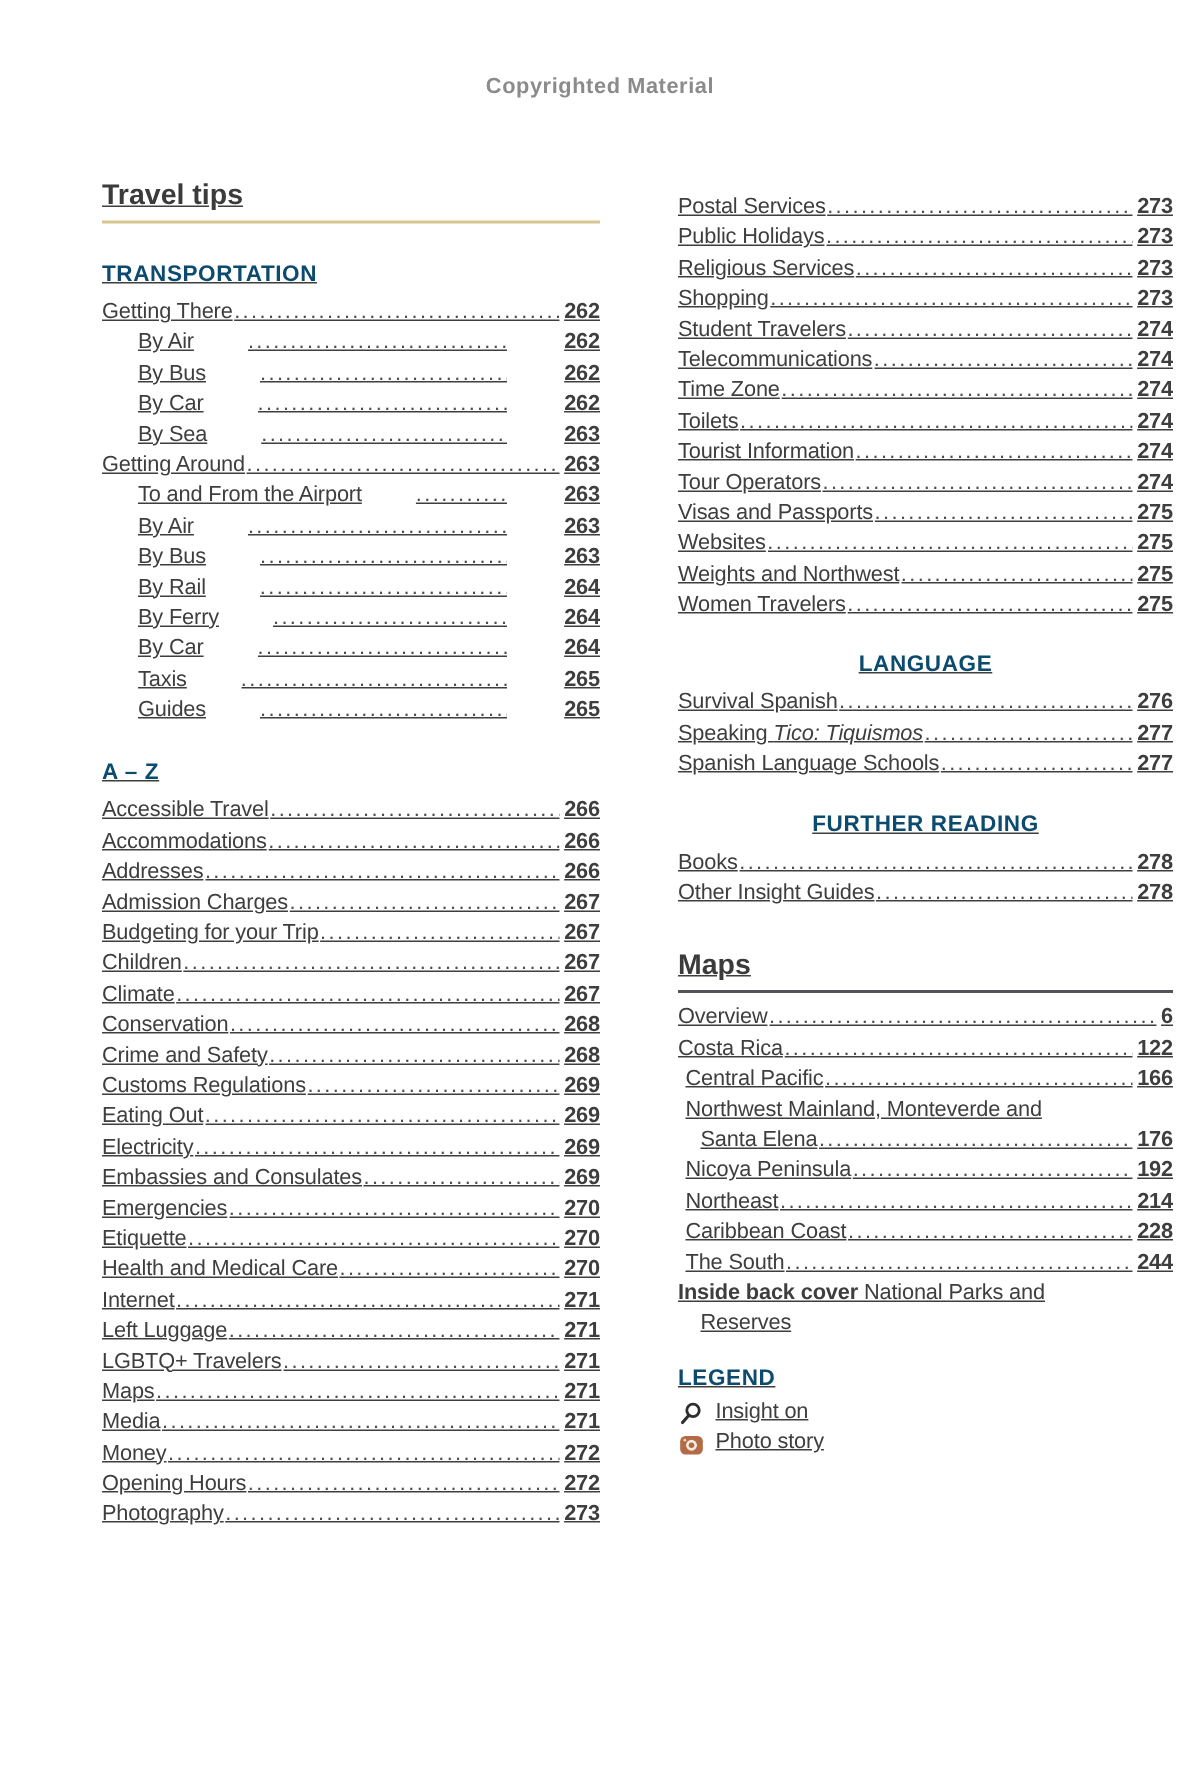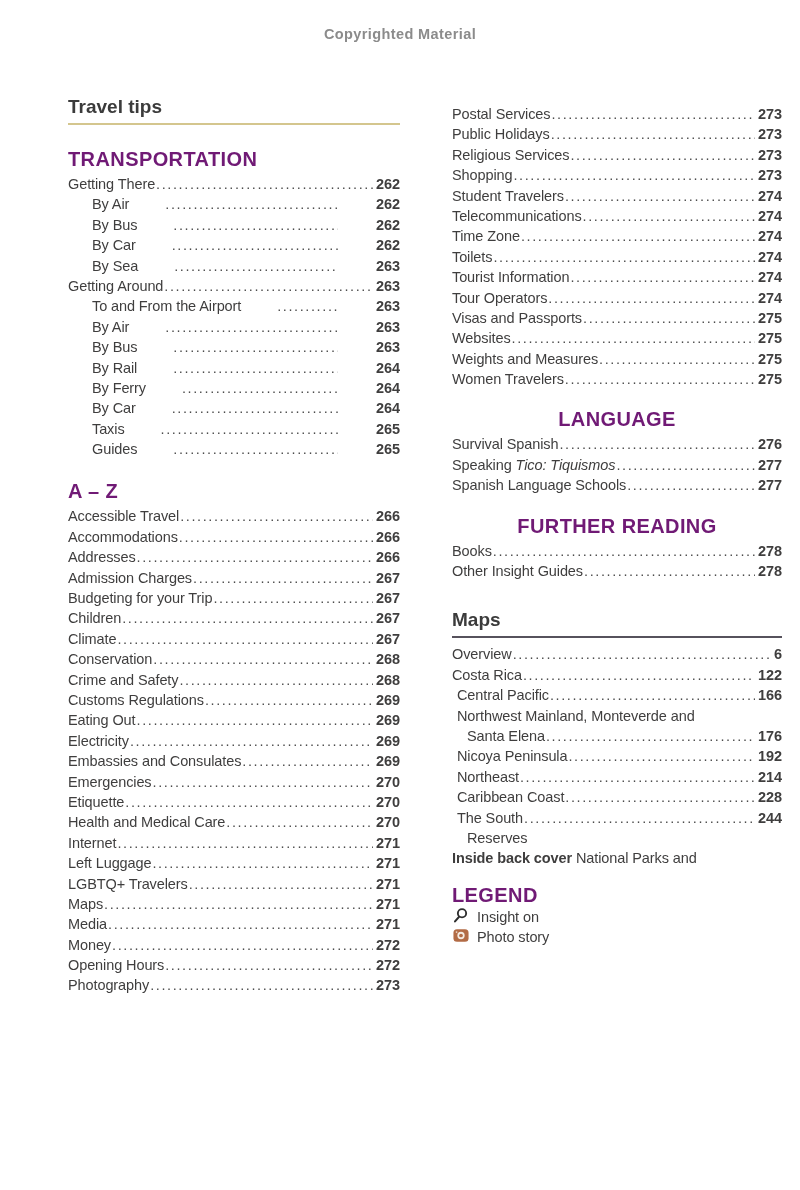--- a/index.html
+++ b/index.html
@@ -5,57 +5,58 @@
   :root{
     --text:#3f3e3e; --rule_tan:#d4c68e; --rule_dark:#56525c;
     --copyright:#8b8b8b; --camera:#b26b45; --dots:#4c4c4c;
   }
   *{margin:0;padding:0;box-sizing:border-box;}
   html,body{background:#ffffff;}
   .page{
     position:relative;width:800px;height:1056px;background:#ffffff;
     font-family:"Liberation Sans", sans-serif;color:var(--text);
     overflow:hidden;
+    margin-top:24px;
   }
   .copyright{
     position:absolute;left:0;width:100%;text-align:center;
     color:var(--copyright);font-size:14.5px;font-weight:700;letter-spacing:.4px;
   }
   .copyright.top{top:26px;}
   .copyright.bottom{top:1140px;}
-  .col{position:absolute;font-size:14.5px;line-height:20.4px;letter-spacing:-.1px;}
+  .col{position:absolute;font-size:14.5px;line-height:20.4px;letter-spacing:-.1px;text-decoration:underline;}
   .col.left{left:68px;top:96px;width:332px;}
   .col.right{left:452px;top:104px;width:330px;}
   .col-title{
     font-size:19px;line-height:21px;font-weight:700;color:#3b3b3b;
     padding-bottom:6px;letter-spacing:0;
   }
   .col-title.tan{border-bottom:2px solid var(--rule_tan);margin-bottom:24px;}
   .col-title.dark{border-bottom:2px solid var(--rule_dark);margin-top:28px;margin-bottom:6px;}
   .sec-header{
-    font-size:20px;line-height:20px;font-weight:700;color:#701a75;
+    font-size:15px;line-height:20px;font-weight:700;color:#0c4a6e;
     letter-spacing:.4px;margin:22px 0 5px;
   }
   #left-sections .sec-header:first-child{margin-top:0;}
   #right-sections .sec-header{margin-top:20px;text-align:center;}
   .sec-header.legend-h{margin-top:16px;margin-bottom:2px;}
   .row{display:flex;align-items:baseline;height:20.4px;white-space:nowrap;}
   .row .label{white-space:nowrap;}
   .row .label .b{font-weight:700;}
   .row .label .i{font-style:italic;}
   .lvl1{padding-left:24px;gap:35px;}
   .lvl2{padding-left:5px;}
   .lvl3{padding-left:15px;}
   .dots{flex:1;overflow:hidden;min-width:6px;margin:0 1px;}
   .dots::after{
     content:"..........................................................................................";
     letter-spacing:1.6px;color:var(--dots);
   }
   .pg{font-weight:700;padding-left:2px;}
-  .legend-row{display:flex;align-items:flex-start;height:20.4px;gap:8px;}
+  .legend-row{display:flex;align-items:flex-end;height:20.4px;gap:8px;}
   .licon{display:inline-flex;width:17px;height:17px;align-items:center;justify-content:center;}
   .camera-body{fill:var(--camera,#b26b45);}
   .mag-stroke{stroke:#2e2e2e;}
 </style>
 </head>
 <body>
 
 <div class="page">
 
   <div class="copyright top">Copyrighted Material</div>
@@ -314,21 +315,21 @@
           <span class="label">Visas and Passports</span>
           <span class="dots"></span>
           <span class="pg">275</span>
         </div>
         <div class="row lvl0">
           <span class="label">Websites</span>
           <span class="dots"></span>
           <span class="pg">275</span>
         </div>
         <div class="row lvl0">
-          <span class="label">Weights and Measures</span>
+          <span class="label">Weights and Northwest</span>
           <span class="dots"></span>
           <span class="pg">275</span>
         </div>
         <div class="row lvl0">
           <span class="label">Women Travelers</span>
           <span class="dots"></span>
           <span class="pg">275</span>
         </div>
         <div class="sec-header">LANGUAGE</div>
         <div class="row lvl0">
@@ -397,25 +398,25 @@
         <div class="row lvl2">
           <span class="label">Caribbean Coast</span>
           <span class="dots"></span>
           <span class="pg">228</span>
         </div>
         <div class="row lvl2">
           <span class="label">The South</span>
           <span class="dots"></span>
           <span class="pg">244</span>
         </div>
+        <div class="row lvl0">
+          <span class="label"><span class="b">Inside back cover</span> National Parks and</span>
+        </div>
         <div class="row lvl3">
           <span class="label">Reserves</span>
-        </div>
-        <div class="row lvl0">
-          <span class="label"><span class="b">Inside back cover</span> National Parks and</span>
         </div>
       </div>
 
     <div class="sec-header legend-h">LEGEND</div>
 
     <div class="legend-row">
       <span class="licon">
         <svg width="17" height="17" viewBox="0 0 18 18">
           <circle cx="10.6" cy="6.6" r="4.4" fill="none" class="mag-stroke" stroke-width="2"></circle>
           <line x1="7.4" y1="10.4" x2="3.2" y2="15.2" class="mag-stroke" stroke-width="2.2" stroke-linecap="round"></line>

